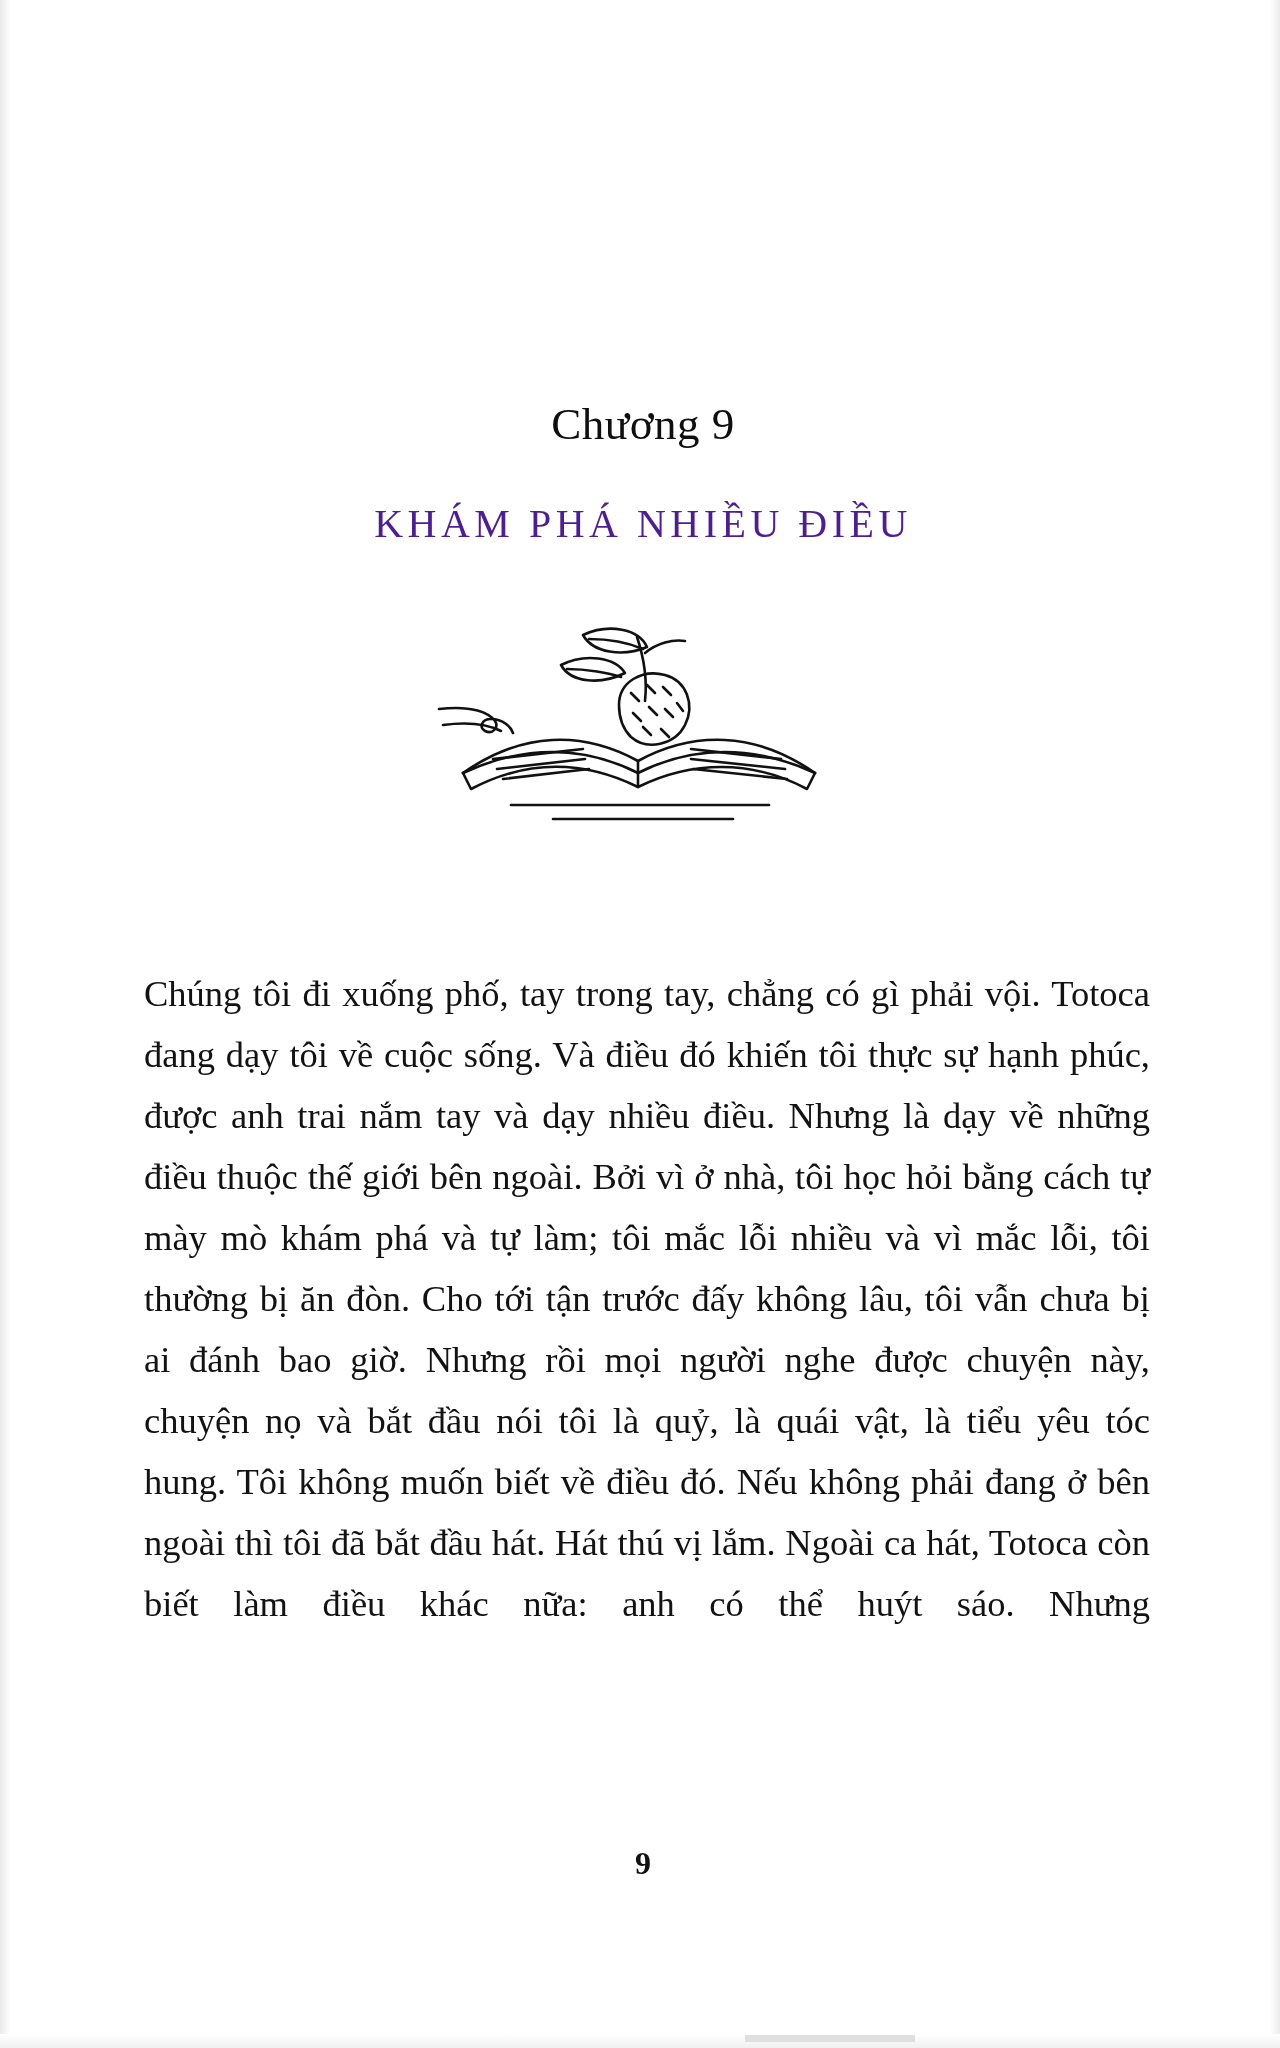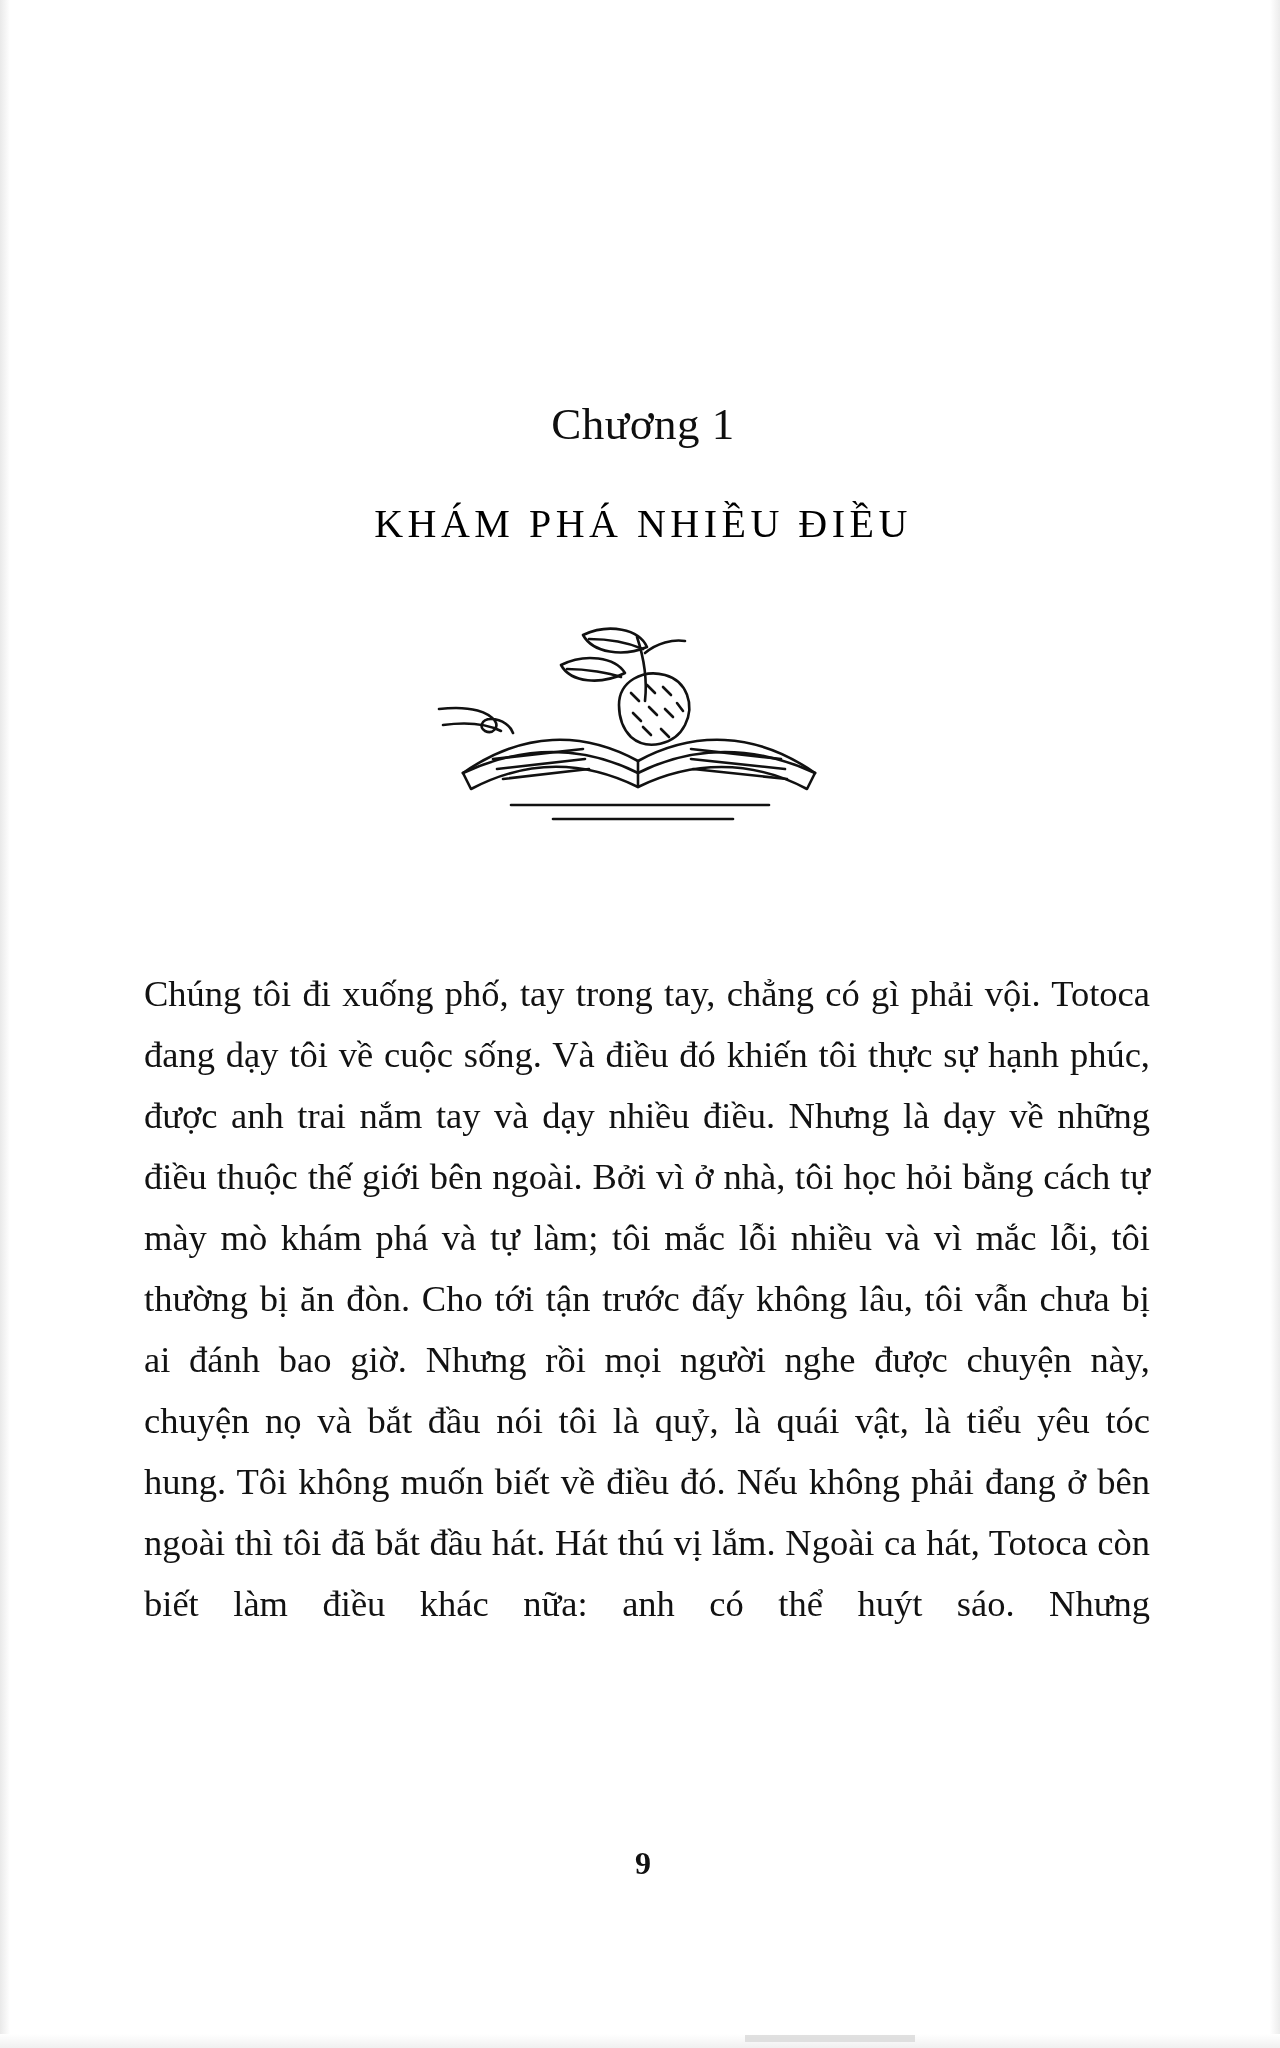--- a/index.html
+++ b/index.html
@@ -73,21 +73,21 @@
 
   .chapter-title {
     position: absolute;
     top: 500px;
     left: 0;
     width: 1030px;
     text-align: center;
     font-size: 40px;
     font-family: "Liberation Serif", serif;
     letter-spacing: 4.5px;
-    color: #000000;
+    color: #4c1d95;
   }
 
   .ornament {
     position: absolute;
     top: 608px;
     left: 0;
     width: 1030px;
     height: 240px;
     display: flex;
     align-items: center;
@@ -136,21 +136,21 @@
 <body>
 
 <div class="page">
 
   <div class="scan-edge-left"></div>
   <div class="scan-edge-right"></div>
   <div class="scan-edge-bottom"></div>
 
   <div class="content">
 
-    <div class="chapter-number">Chương 1</div>
+    <div class="chapter-number">Chương 9</div>
 
     <div class="chapter-title">KHÁM PHÁ NHIỀU ĐIỀU</div>
 
     <div class="ornament">
       <svg width="420" height="230" viewBox="0 0 420 230">
         <g fill="none" stroke="#111111" stroke-width="2.6" stroke-linecap="round" stroke-linejoin="round">
 
           <path d="M30 160 C 90 118, 150 118, 205 148 C 260 118, 322 118, 382 160"></path>
           <path d="M30 160 C 90 132, 150 132, 205 160 C 260 132, 322 132, 382 160"></path>
           <path d="M30 160 L 38 176 C 95 146, 152 148, 205 174 C 258 148, 318 146, 374 176 L 382 160"></path>

